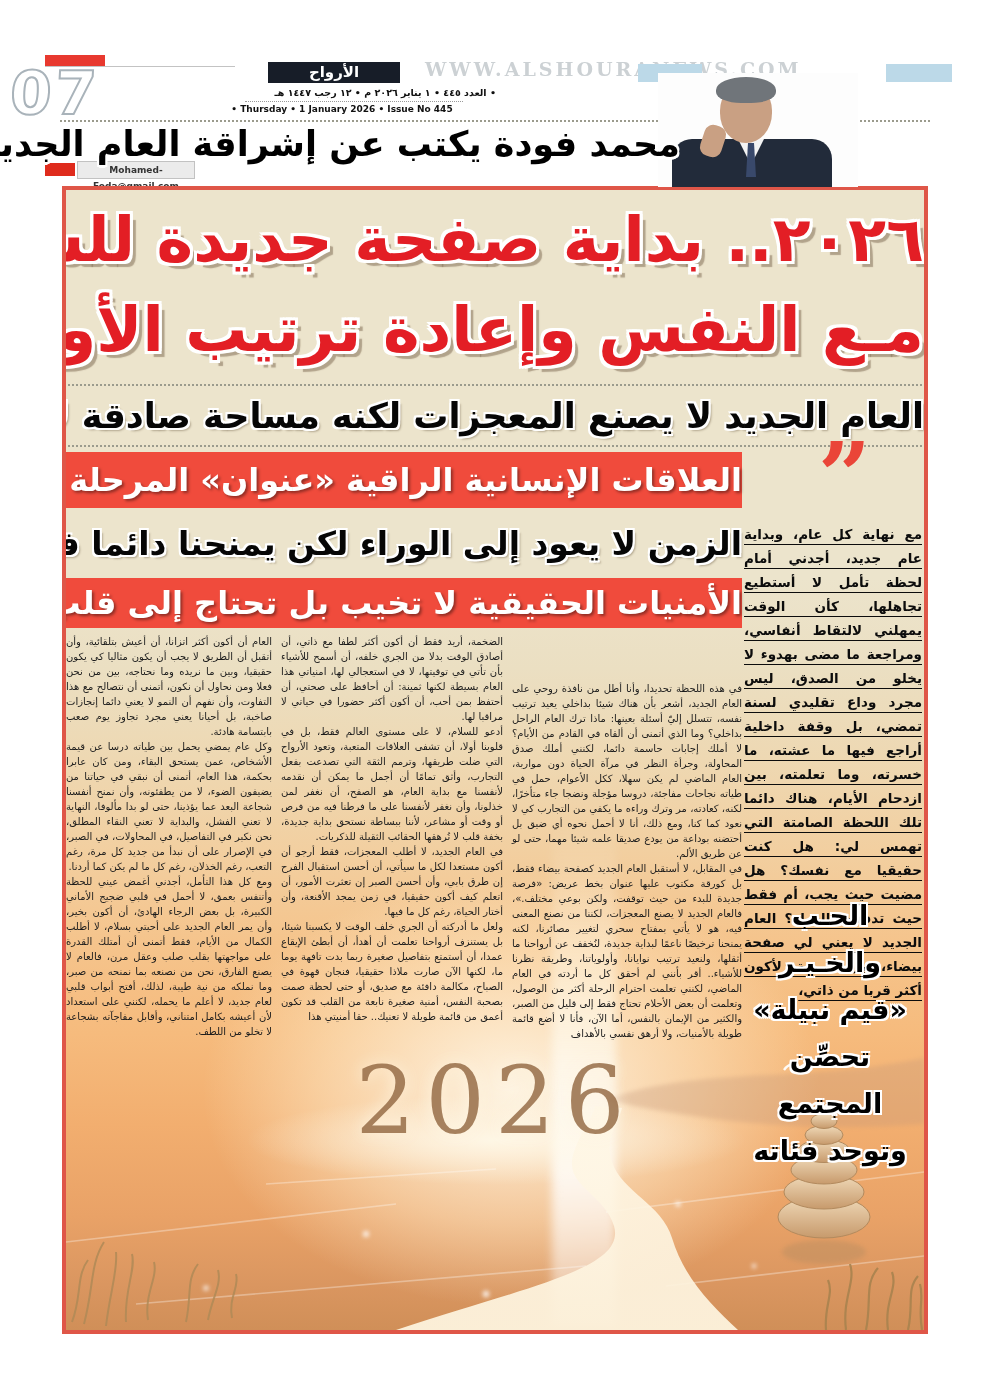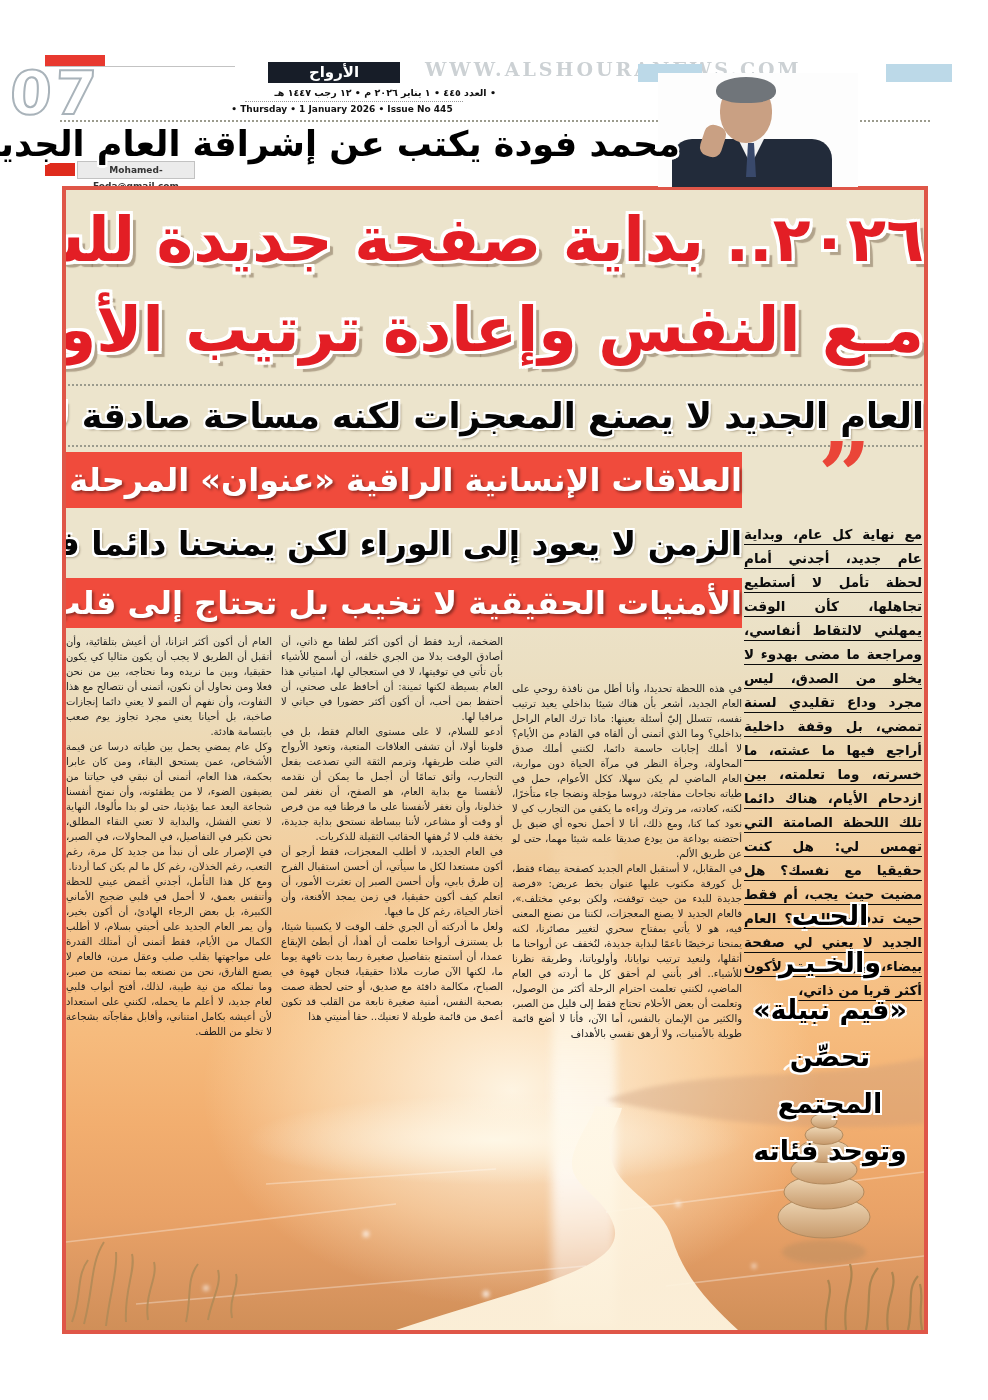--- a/index.html
+++ b/index.html
@@ -170,20 +170,21 @@
 في المقابل، لا أستقبل العام الجديد كصفحة بيضاء فقط، بل كورقة مكتوب عليها عنوان بخط عريض: «فرصة جديدة للبدء من حيث توقفت، ولكن بوعي مختلف.»، فالعام الجديد لا يصنع المعجزات، لكننا من نصنع المعنى فيه، هو لا يأتي بمفتاح سحري لتغيير مصائرنا، لكنه يمنحنا ترخيصًا ناعمًا لبداية جديدة، لنُخفف عن أرواحنا ما أثقلها، ولنعيد ترتيب نوايانا، وأولوياتنا، وطريقة نظرنا للأشياء.. أقر بأنني لم أحقق كل ما أردته في العام الماضي، لكنني تعلمت احترام الرحلة أكثر من الوصول، وتعلمت أن بعض الأحلام تحتاج فقط إلى قليل من الصبر، والكثير من الإيمان بالنفس، أما الآن، فأنا لا أضع قائمة طويلة بالأمنيات، ولا أرهق نفسي بالأهداف</div>
       <div class="col c2">الضخمة، أريد فقط أن أكون أكثر لطفا مع ذاتي، أن أصادق الوقت بدلا من الجري خلفه، أن أسمح للأشياء بأن تأتي في توقيتها، لا في استعجالي لها، امنياتي هذا العام بسيطة لكنها ثمينة: أن أحافظ على صحتي، أن أحتفظ بمن أحب، أن أكون أكثر حضورا في حياتي لا مراقبا لها.
 أدعو للسلام، لا على مستوى العالم فقط، بل في قلوبنا أولا، أن تشفى العلاقات المتعبة، وتعود الأرواح التي ضلت طريقها، وترمم الثقة التي تصدعت بفعل التجارب، وأثق تمامًا أن أجمل ما يمكن أن نقدمه لأنفسنا مع بداية العام، هو الصفح، أن نغفر لمن خذلونا، وأن نغفر لأنفسنا على ما فرطنا فيه من فرص أو وقت أو مشاعر، لأننا ببساطة نستحق بداية جديدة، بخفة قلب لا تُرهقها الحقائب الثقيلة للذكريات.
 في العام الجديد، لا أطلب المعجزات، فقط أرجو أن أكون مستعدا لكل ما سيأتي، أن أحسن استقبال الفرح إن طرق بابي، وأن أحسن الصبر إن تعثرت الأمور، أن اتعلم كيف أكون حقيقيا، في زمن يمجد الأقنعة، وأن أختار الحياة، رغم كل ما فيها.
 ولعل ما أدركته أن الجري خلف الوقت لا يكسبنا شيئا، بل يستنزف أرواحنا تعلمت أن أهدأ، أن أبطئ الإيقاع عمدا، أن أستمتع بتفاصيل صغيرة ربما بدت تافهة يوما ما، لكنها الآن صارت ملاذا حقيقيا، فنجان قهوة في الصباح، مكالمة دافئة مع صديق، أو حتى لحظة صمت بصحبة النفس، أمنية صغيرة نابعة من القلب قد تكون أعمق من قائمة طويلة لا تعنيك.. حقا أمنيتي هذا</div>
       <div class="col c3">العام أن أكون أكثر اتزانا، أن أعيش بتلقائية، وأن أتقبل أن الطريق لا يجب أن يكون مثاليا كي يكون حقيقيا، وبين ما نريده وما نحتاجه، بين من نحن فعلا ومن نحاول أن نكون، أتمنى أن نتصالح مع هذا التفاوت، وأن نفهم أن النمو لا يعني دائما إنجازات صاخبة، بل أحيانا يعني مجرد تجاوز يوم صعب بابتسامة هادئة.
 وكل عام يمضي يحمل بين طياته درسا عن قيمة الأشخاص، عمن يستحق البقاء، ومن كان عابرا بحكمة، هذا العام، أتمنى أن نبقي في حياتنا من يضيفون الضوء، لا من يطفئونه، وأن نمنح أنفسنا شجاعة البعد عما يؤذينا، حتى لو بدا مألوفا، النهاية لا تعني الفشل، والبداية لا تعني النقاء المطلق، نحن نكبر في التفاصيل، في المحاولات، في الصبر، في الإصرار على أن نبدأ من جديد كل مرة، رغم التعب، رغم الخذلان، رغم كل ما لم يكن كما أردنا.
 ومع كل هذا التأمل، أجدني أغمض عيني للحظة وأتنفس بعمق، لا أحمل في قلبي ضجيج الأماني الكبيرة، بل بعض الرجاء الهادئ، أن أكون بخير، وأن يمر العام الجديد على أحبتي بسلام، لا أطلب الكمال من الأيام، فقط أتمنى أن أمتلك القدرة على مواجهتها بقلب صلب وعقل مرن، فالعام لا يصنع الفارق، نحن من نصنعه بما نمنحه من صبر، وما نملكه من نية طيبة، لذلك، أفتح أبواب قلبي لعام جديد، لا أعلم ما يحمله، لكنني على استعداد لأن أعيشه بكامل امتناني، وأقابل مفاجآته بشجاعة لا تخلو من اللطف.</div>
     </div>
 
+    <div class="year">2026</div>
 
     <svg class="scene" viewBox="0 0 858 276" xmlns="http://www.w3.org/2000/svg">
       <defs>
         <linearGradient id="stoneG" x1="0" y1="0" x2="0" y2="1">
           <stop offset="0" stop-color="#f0dab9"></stop>
             <stop offset="1" stop-color="#c79a6c"></stop>
         </linearGradient>
         <linearGradient id="pathG" x1="0" y1="0" x2="0" y2="1">
           <stop offset="0" stop-color="#fff7e6" stop-opacity=".85"></stop>
           <stop offset="1" stop-color="#fdf3dd" stop-opacity=".95"></stop>

